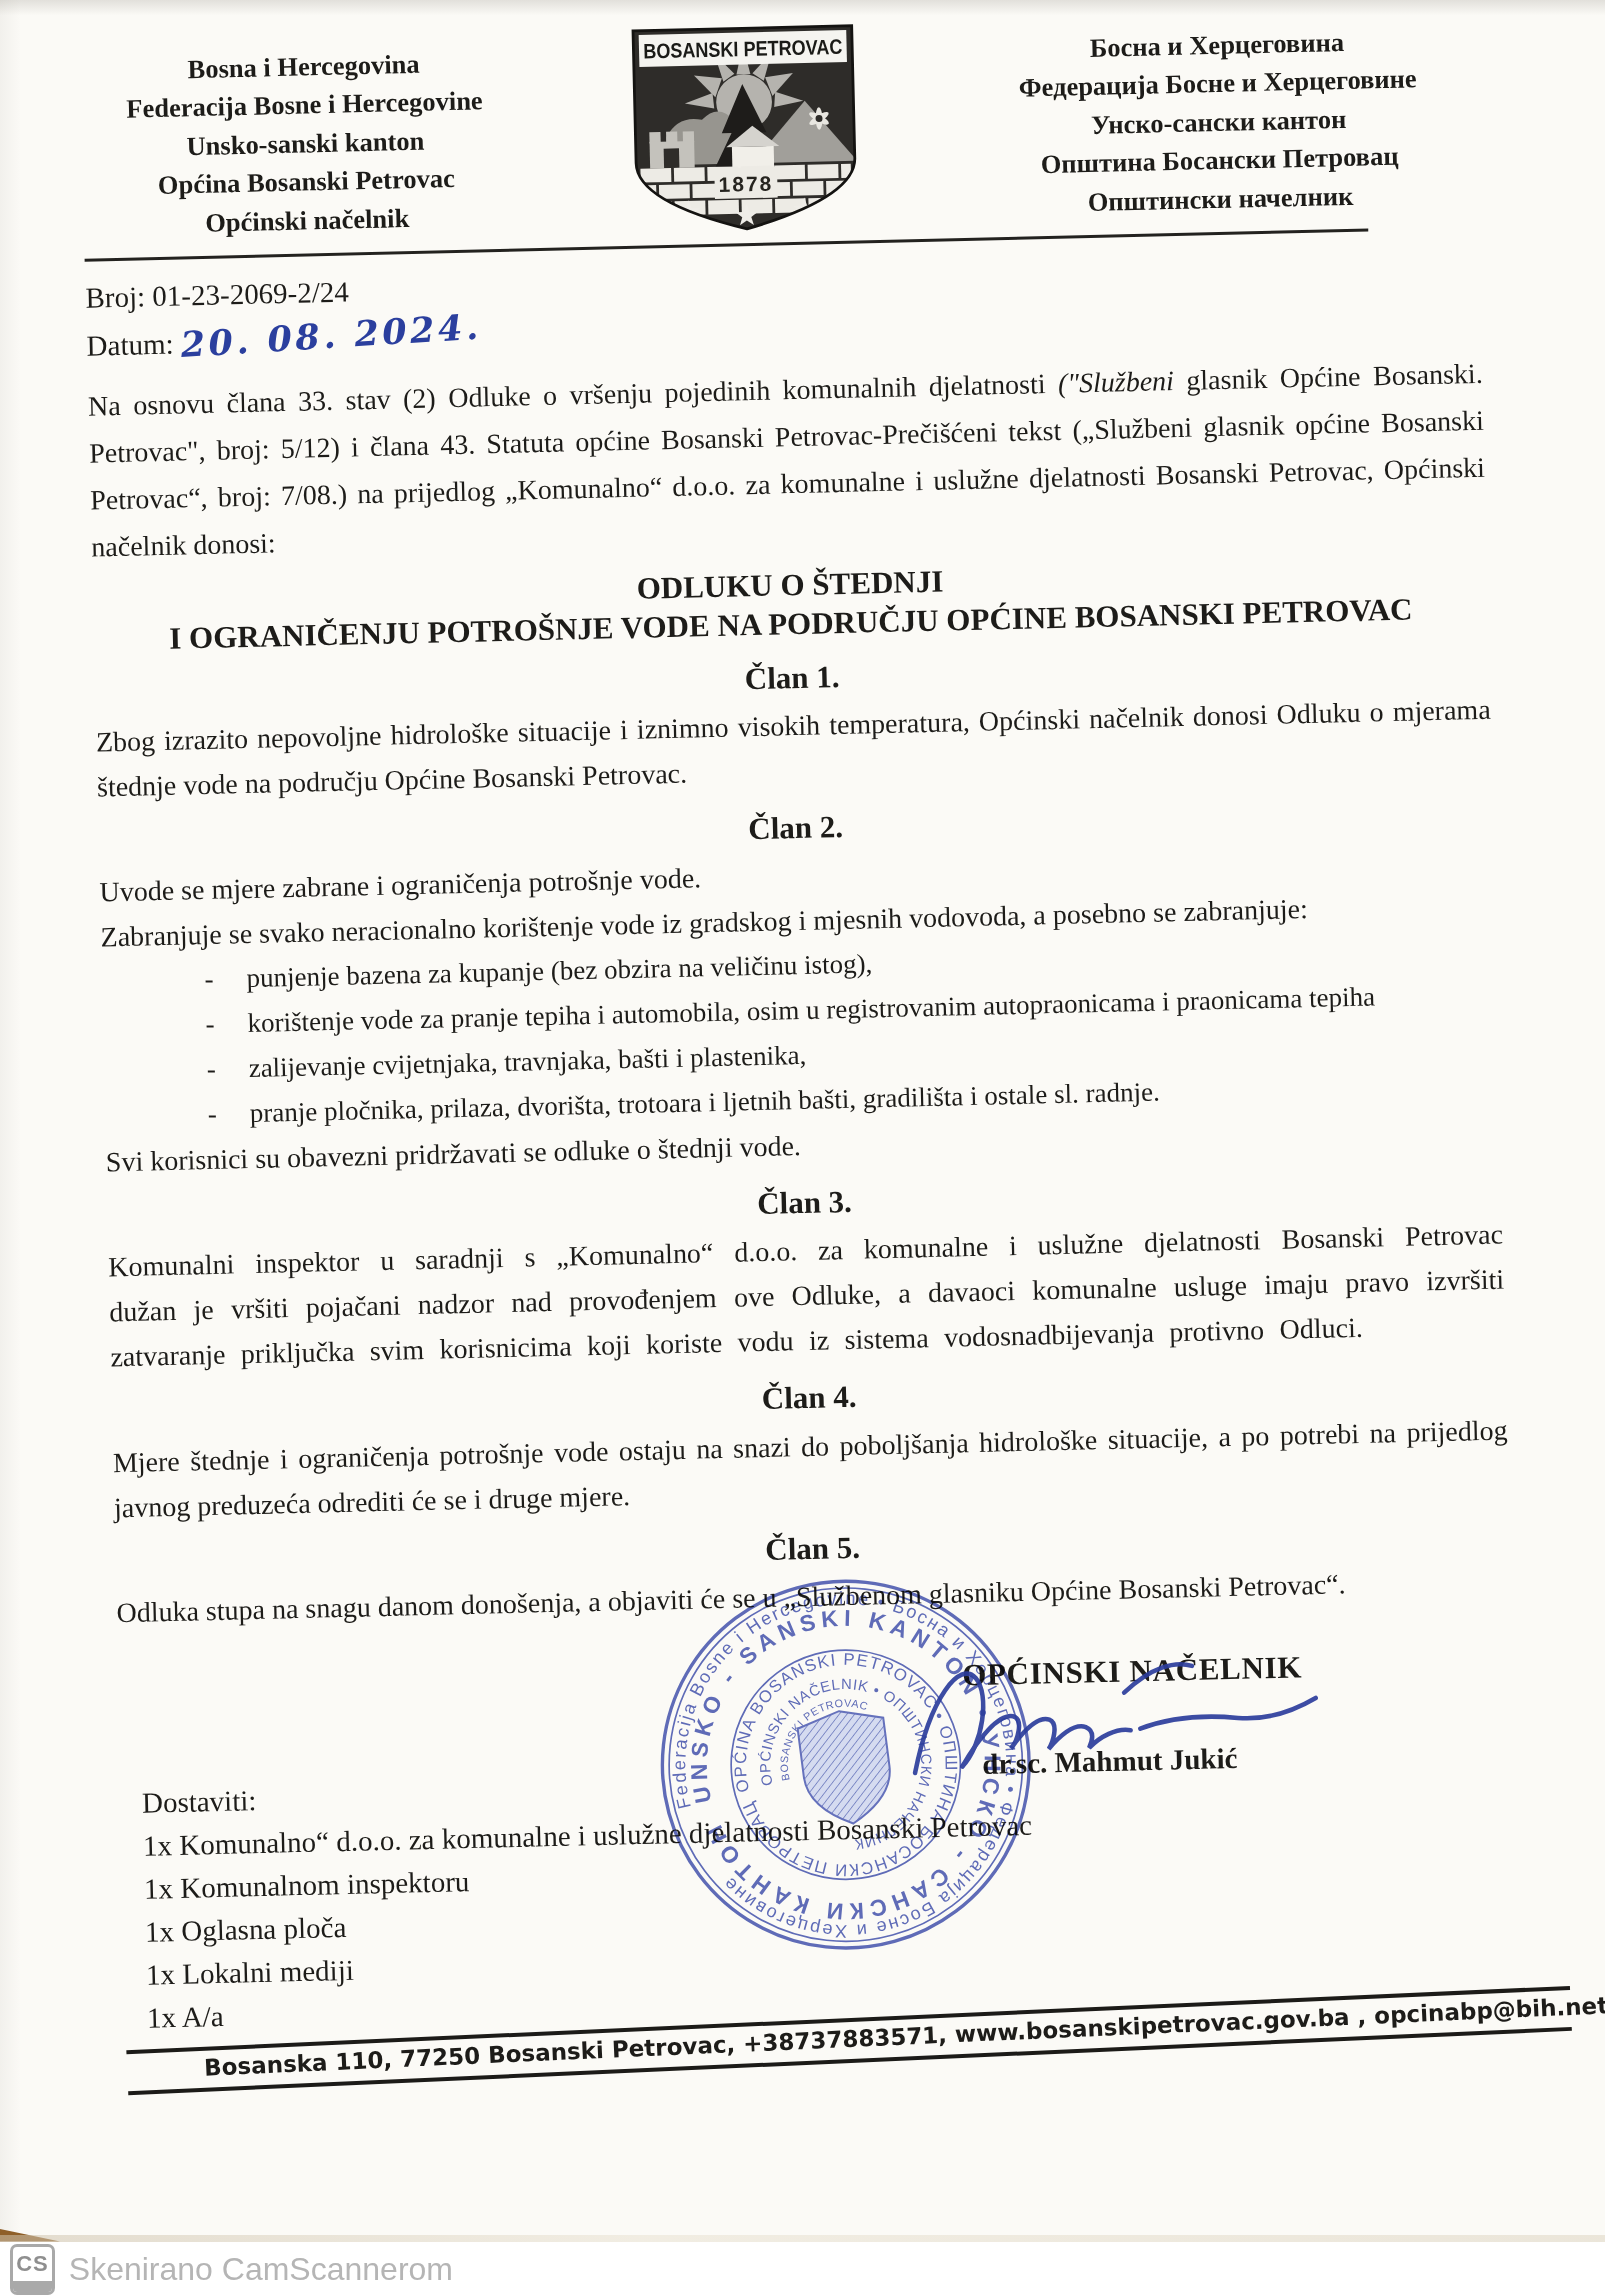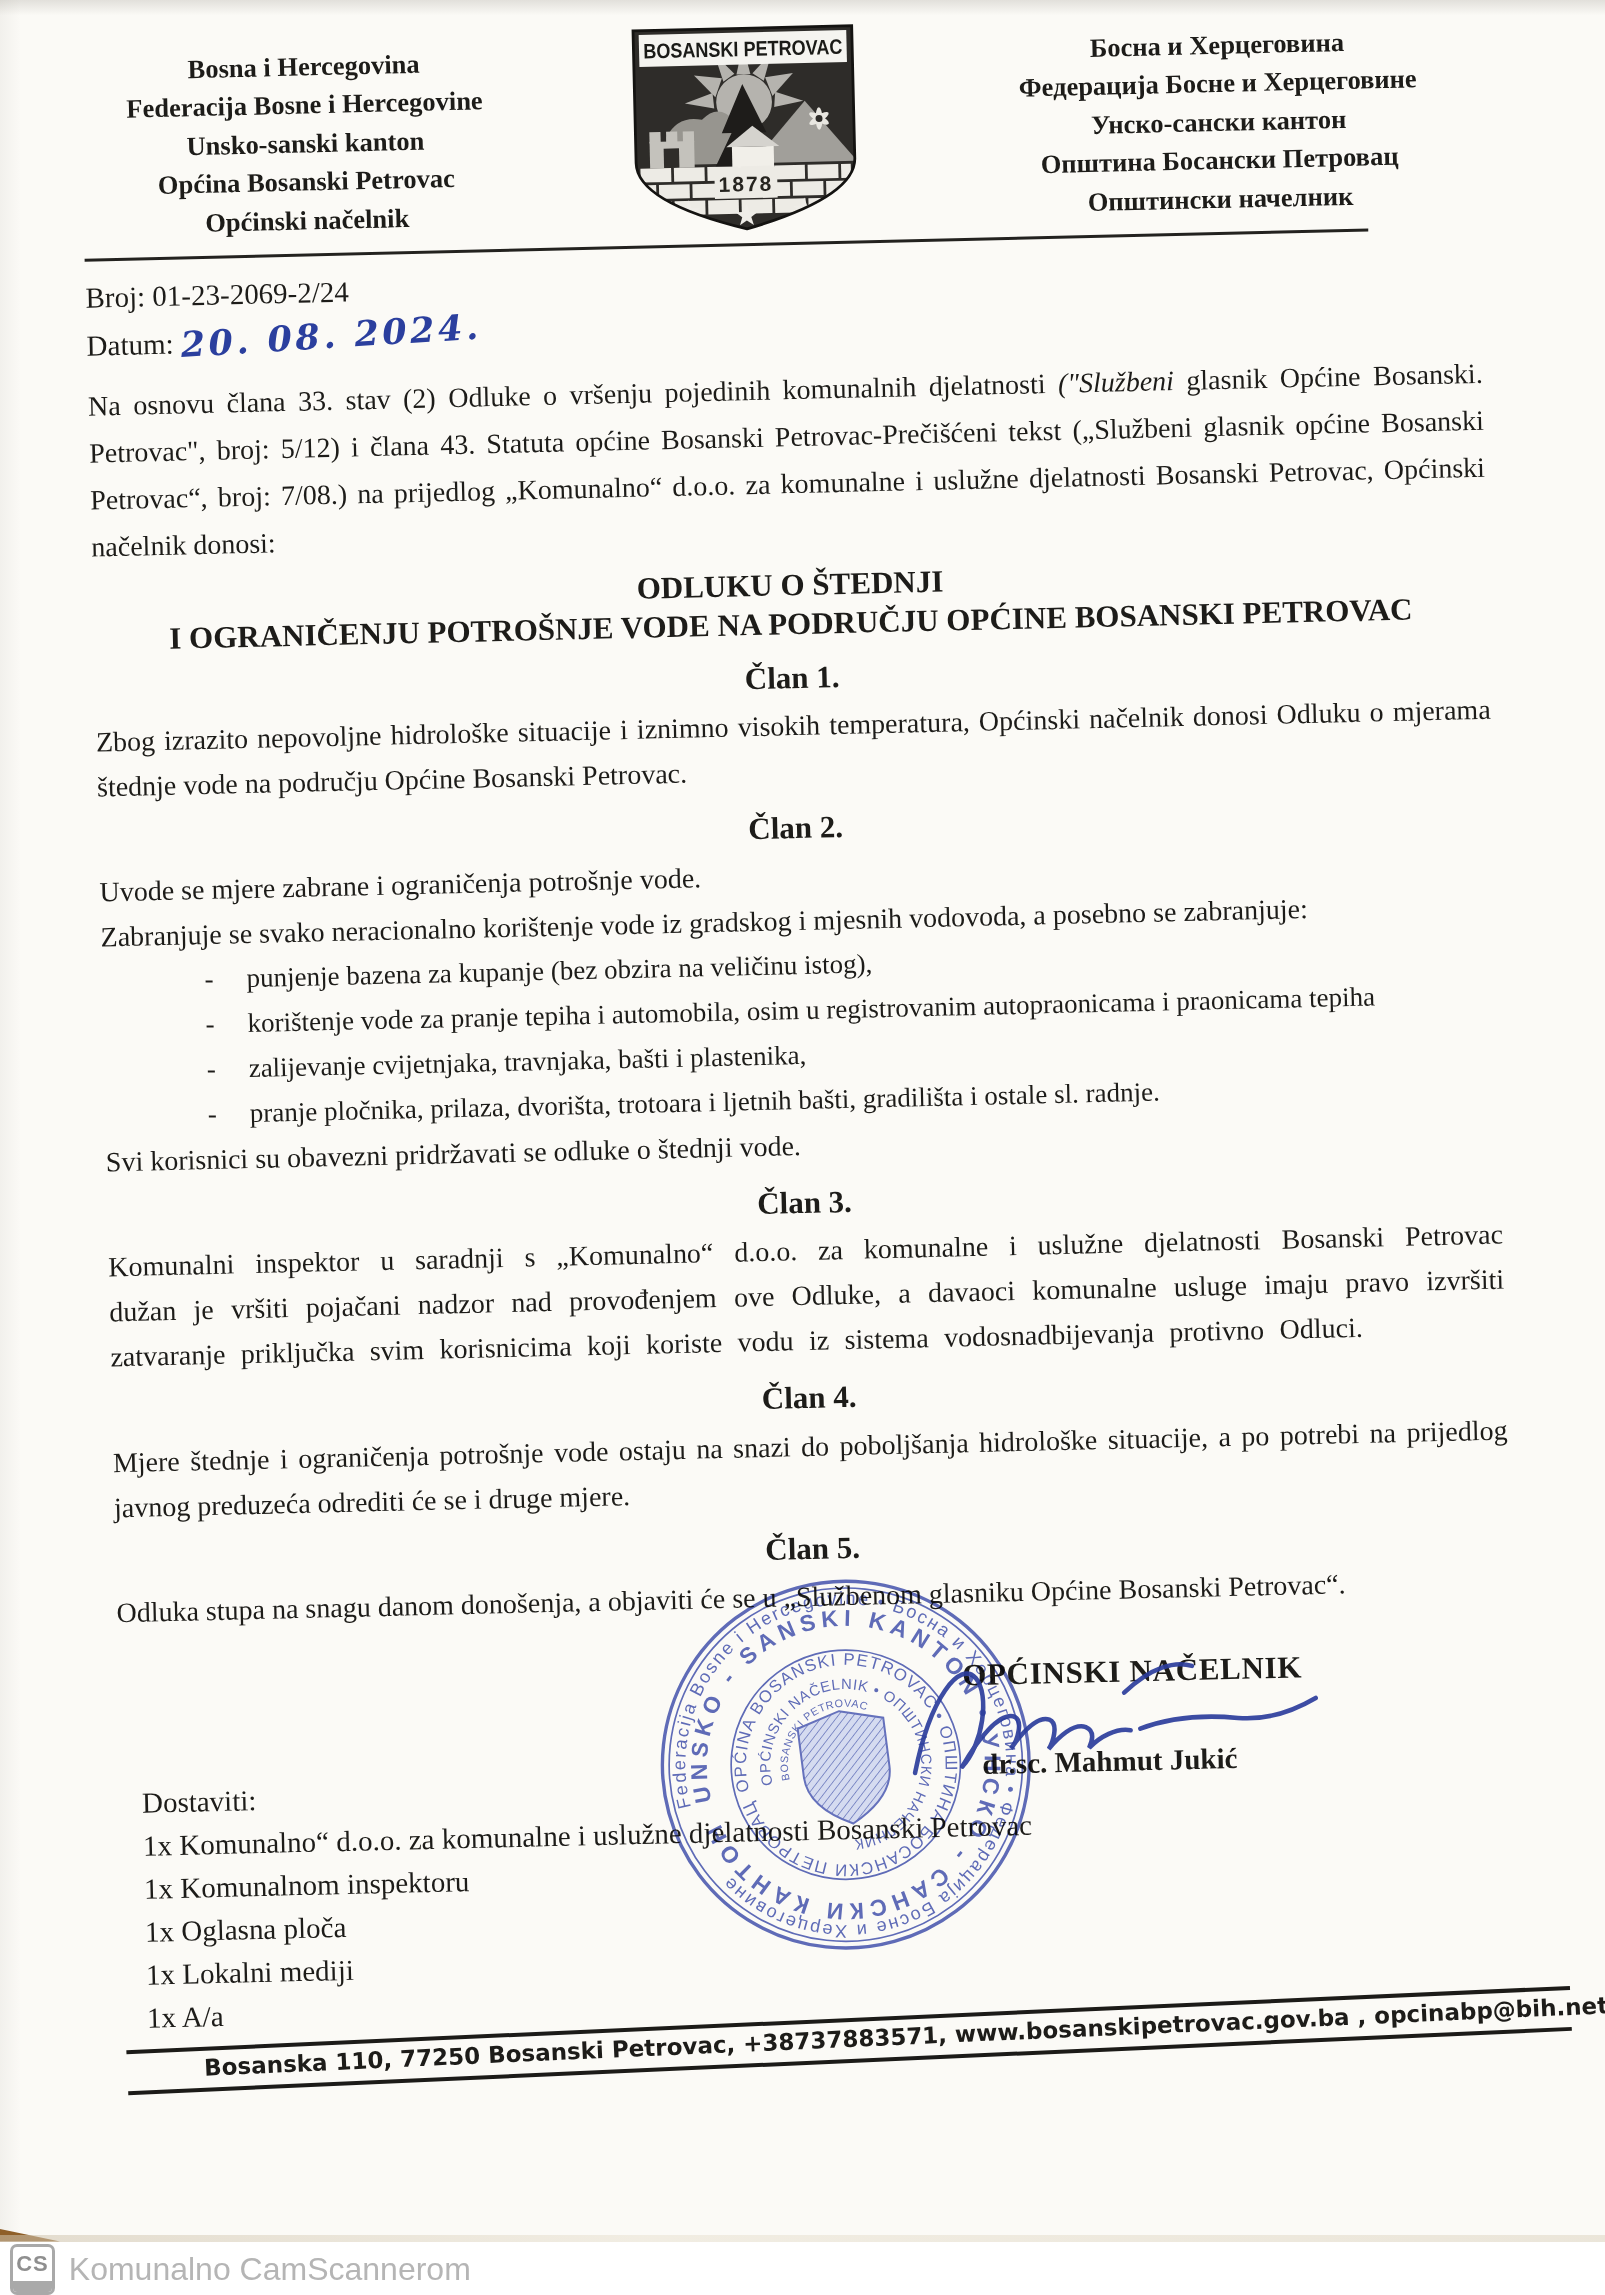--- a/index.html
+++ b/index.html
@@ -300,16 +300,16 @@
     </div>
   </div>
 
   <div class="corner"></div>
   <div class="pre-bar-strip"></div>
   <div class="csbar">
     <div class="cs-logo">
       <div class="cs-top">CS</div>
       <div class="cs-tab"></div>
     </div>
-    <div class="cs-text">Komunalno CamScannerom</div>
+    <div class="cs-text">Skenirano CamScannerom</div>
   </div>
 </div>
 
 
 </body></html>

